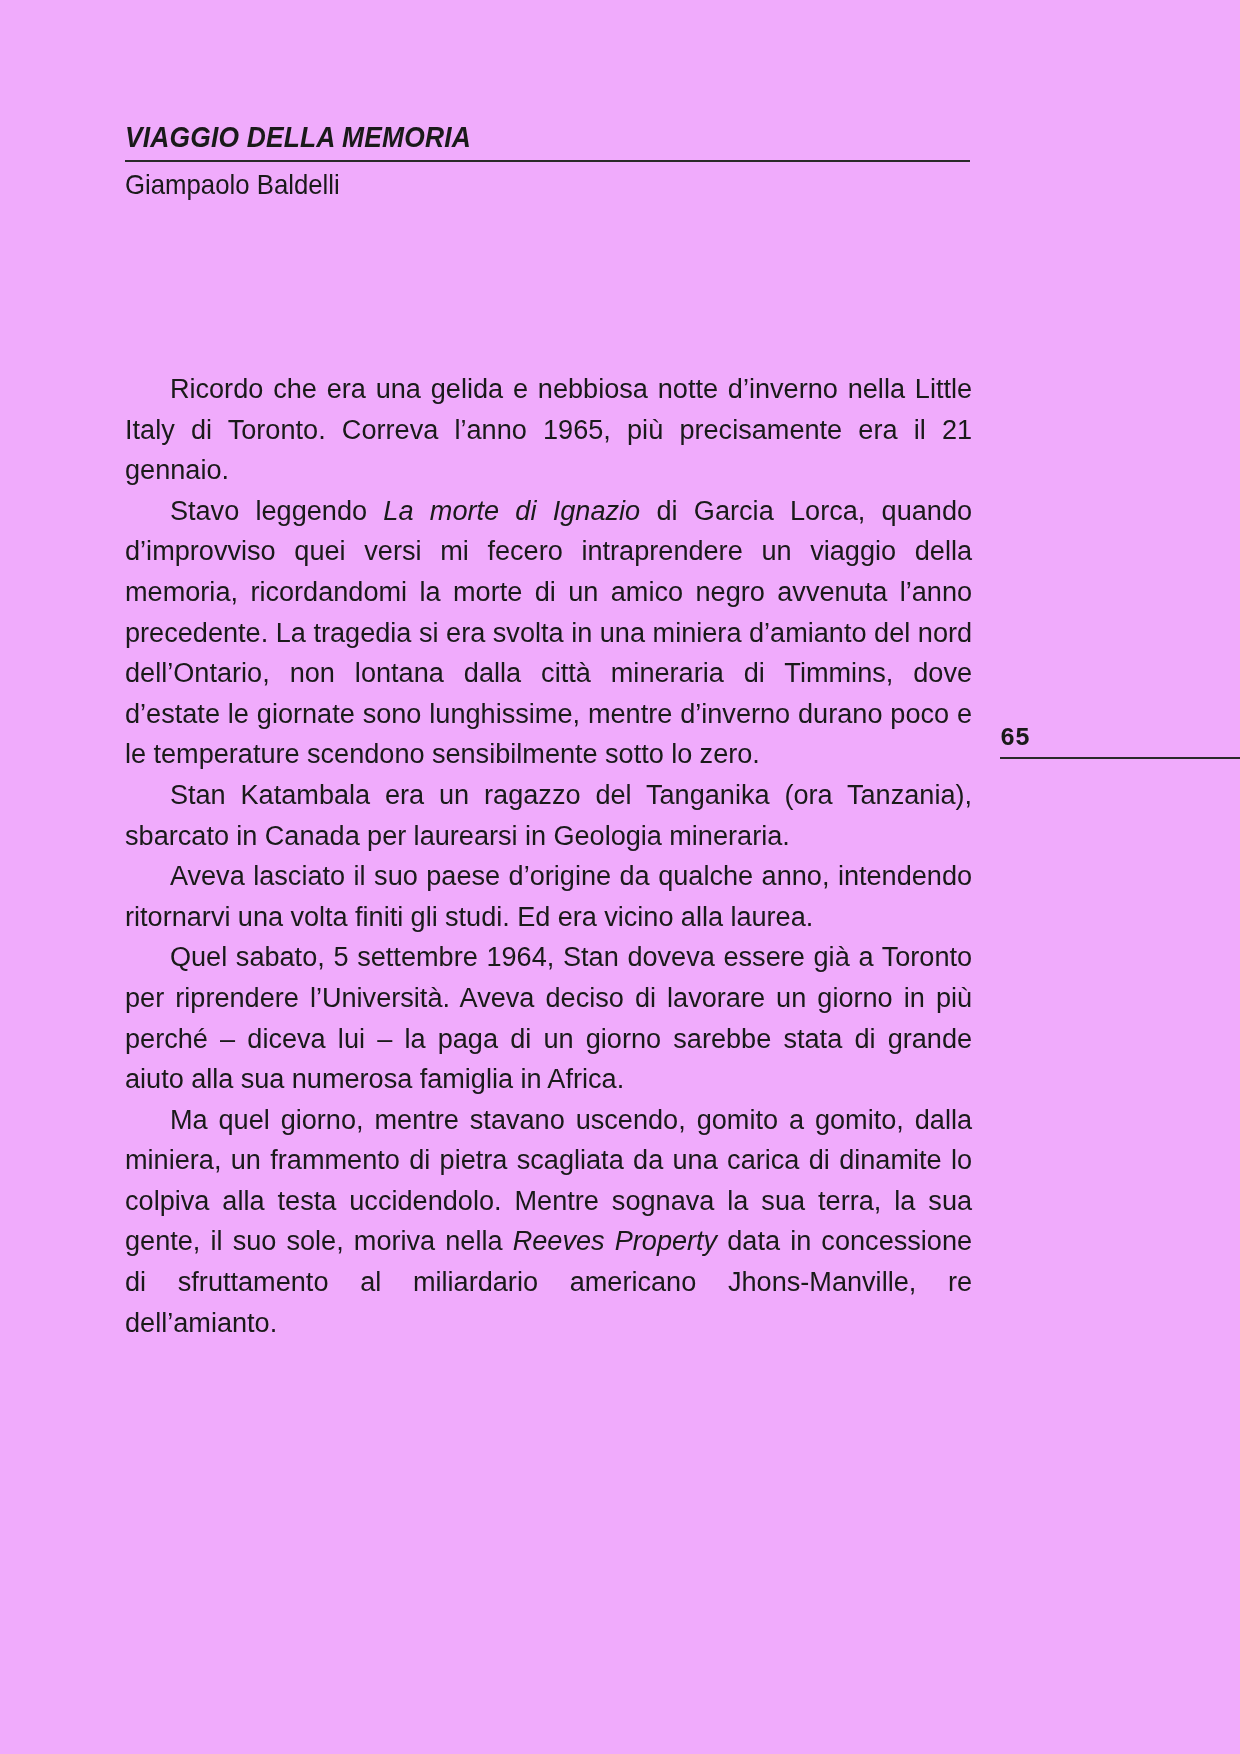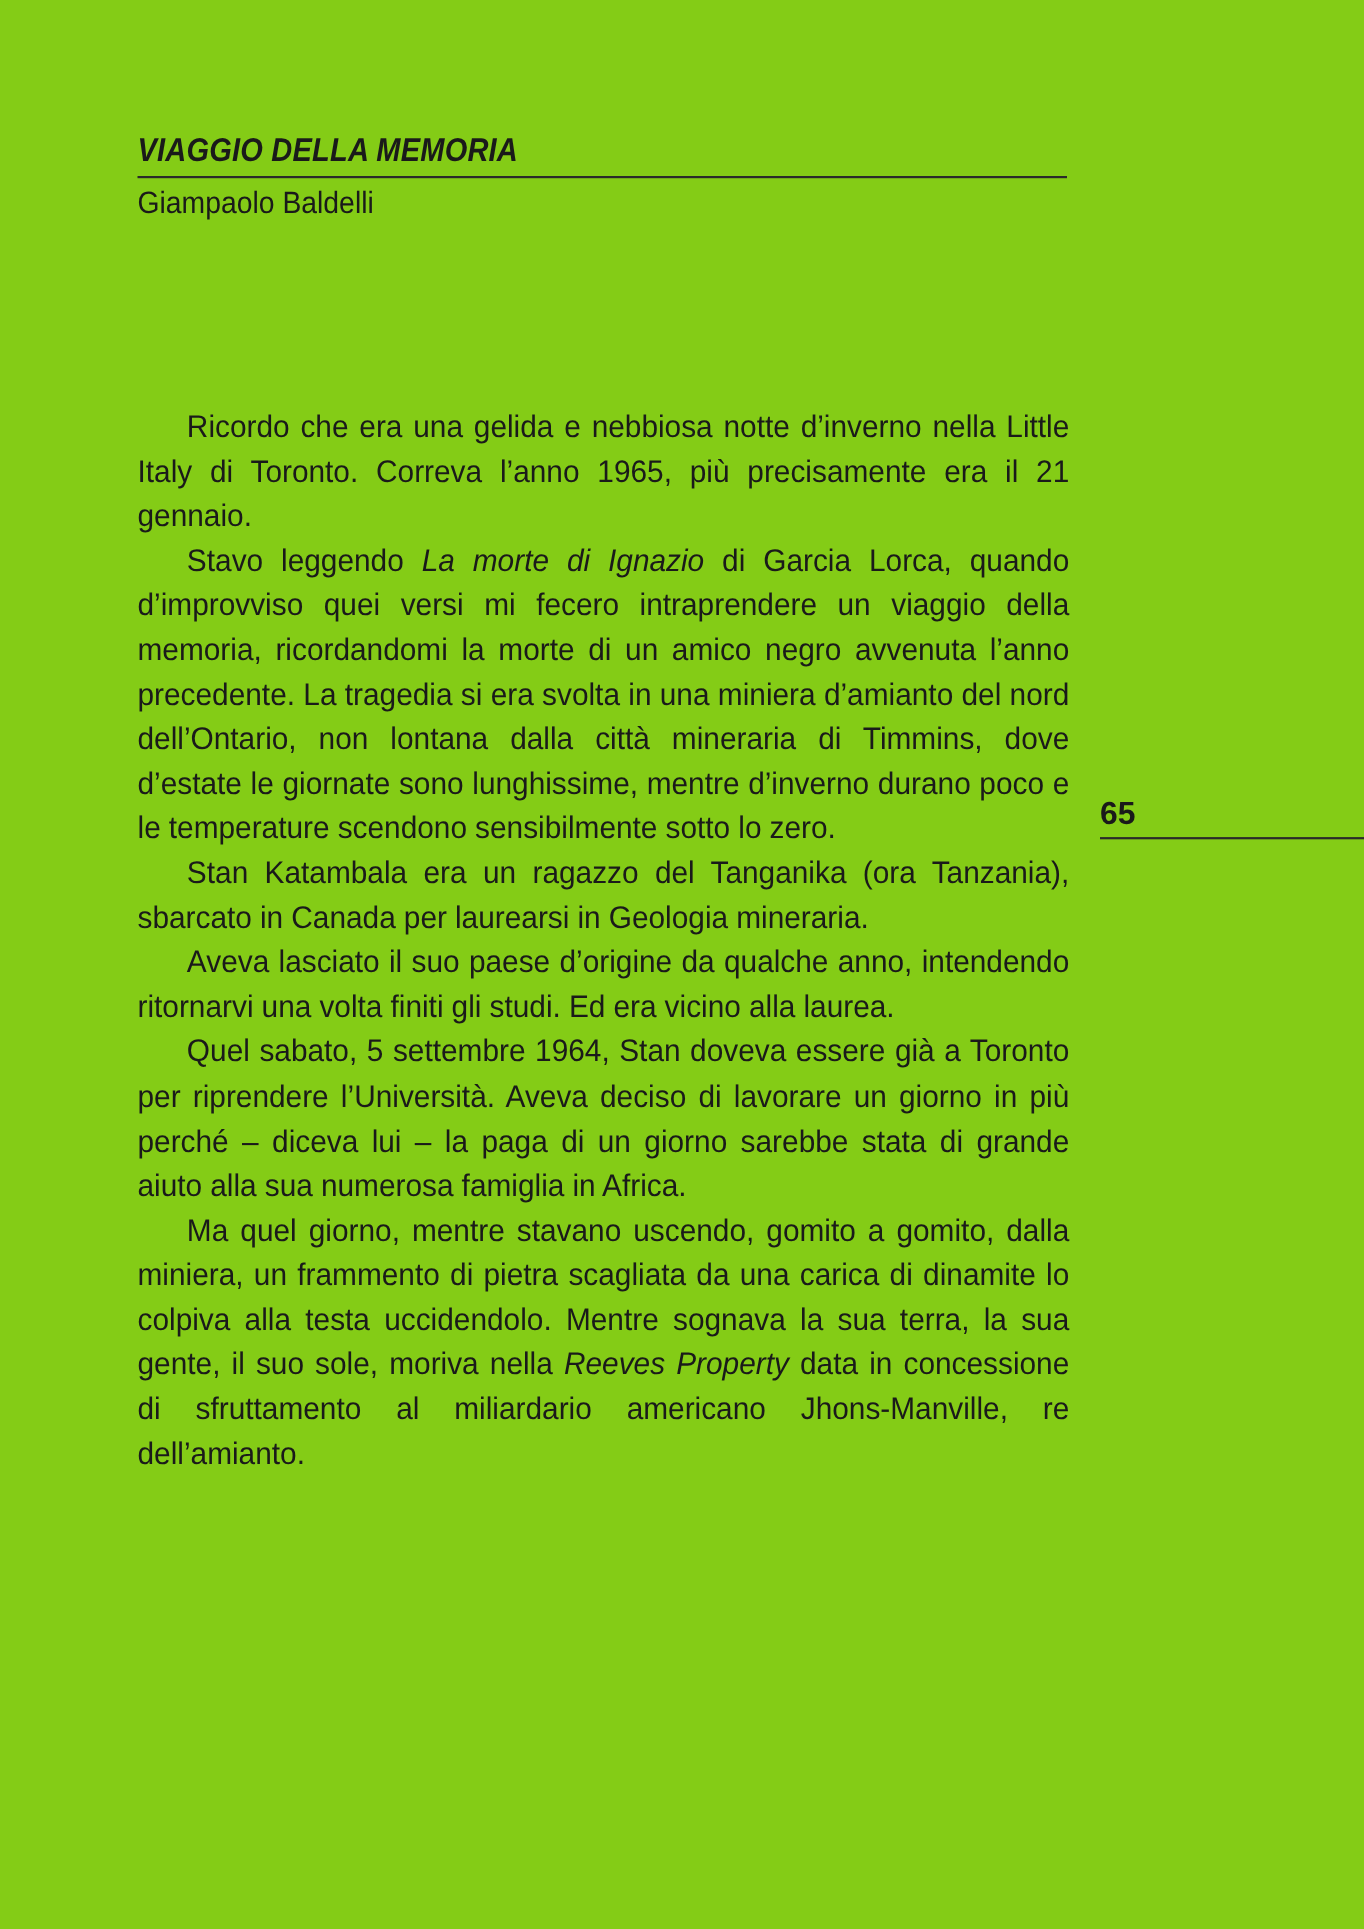--- a/index.html
+++ b/index.html
@@ -5,21 +5,21 @@
   html, body {
     margin: 0;
     padding: 0;
     background: #ffffff;
   }
 
   .page {
     position: relative;
     width: 1240px;
     height: 1754px;
-    background: #84cc16;
+    background: #f0abfc;
     overflow: hidden;
     font-family: "Liberation Sans", "DejaVu Sans", sans-serif;
     color: #1a1a1a;
   }
 
   
   .header-block {
     position: absolute;
     left: 125px;
     top: 122px;
@@ -91,23 +91,23 @@
 
   
   .folio {
     position: absolute;
     left: 1000px;
     top: 726px;
     width: 240px;
   }
 
   .folio-number {
-    font-family: Liberation Sans, sans-serif;
+    font-family: Liberation Mono, monospace;
     font-weight: bold;
-    font-size: 29px;
+    font-size: 25px;
     line-height: 1;
     color: #1a1a1a;
     padding: 0 0 6px 0;
     display: block;
   }
 
   .folio-rule {
     width: 240px;
     height: 2px;
     background: #2a2a2a;

